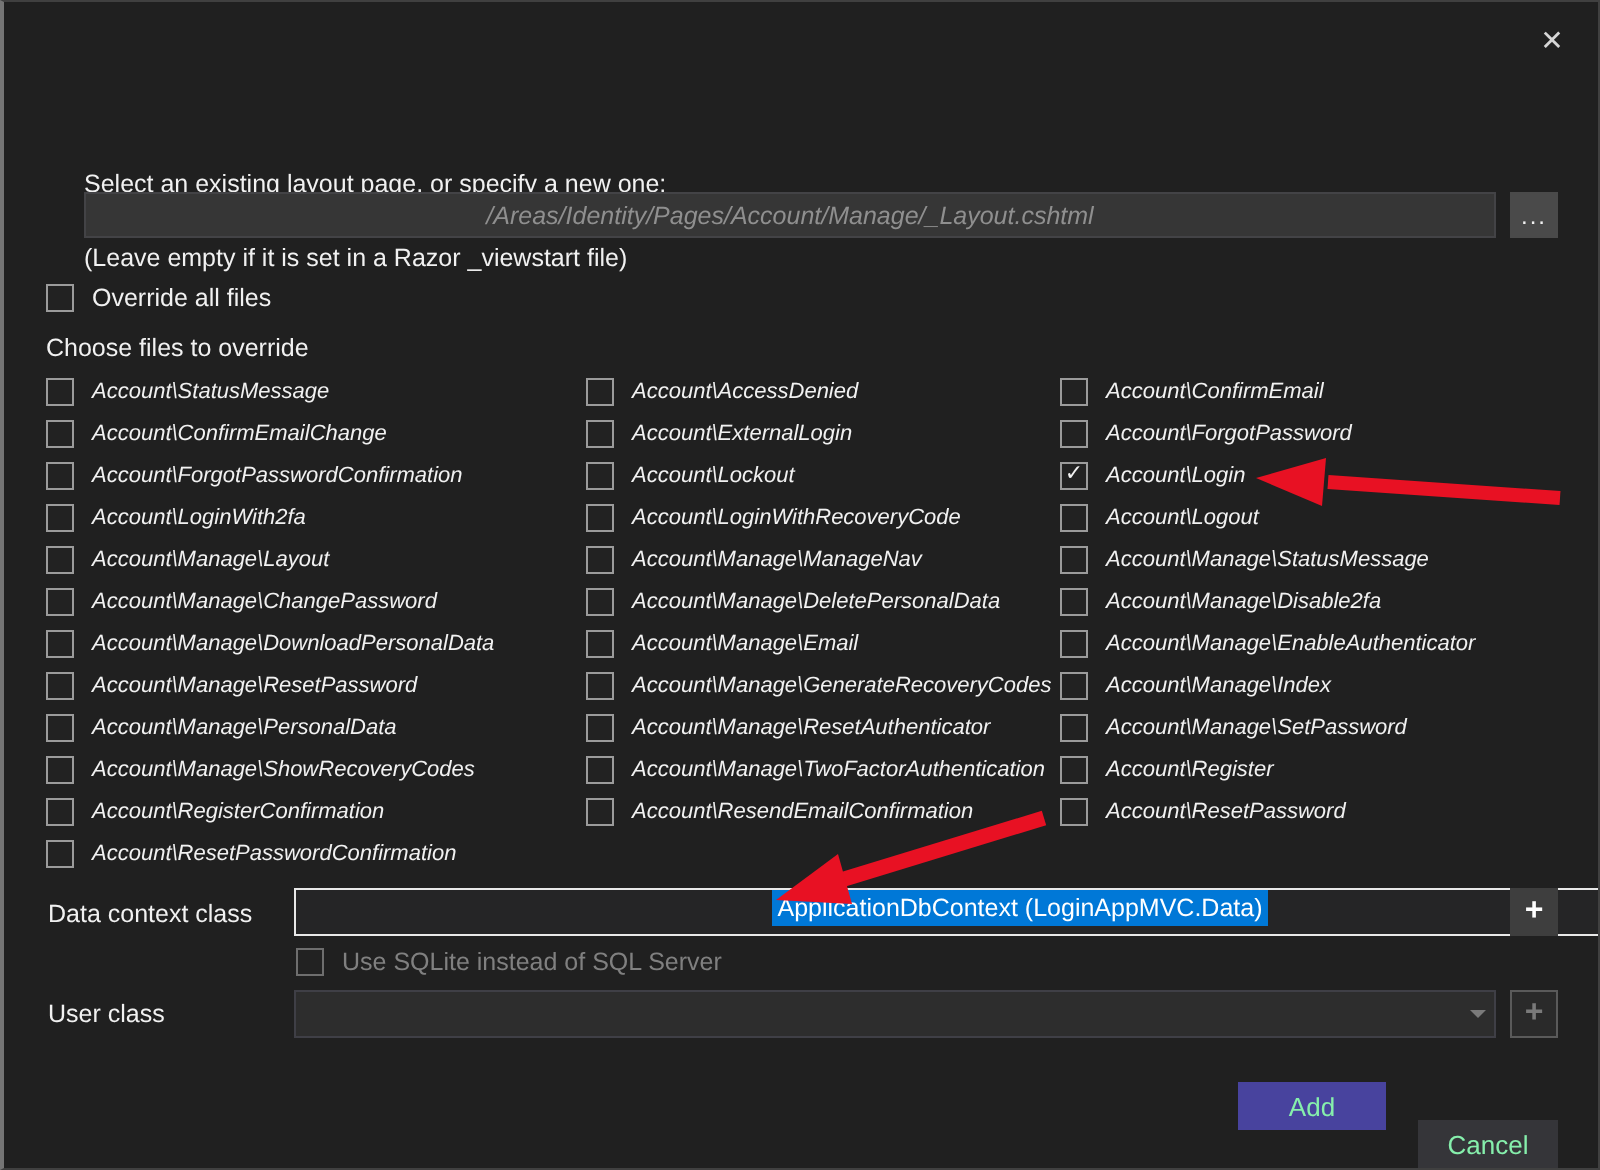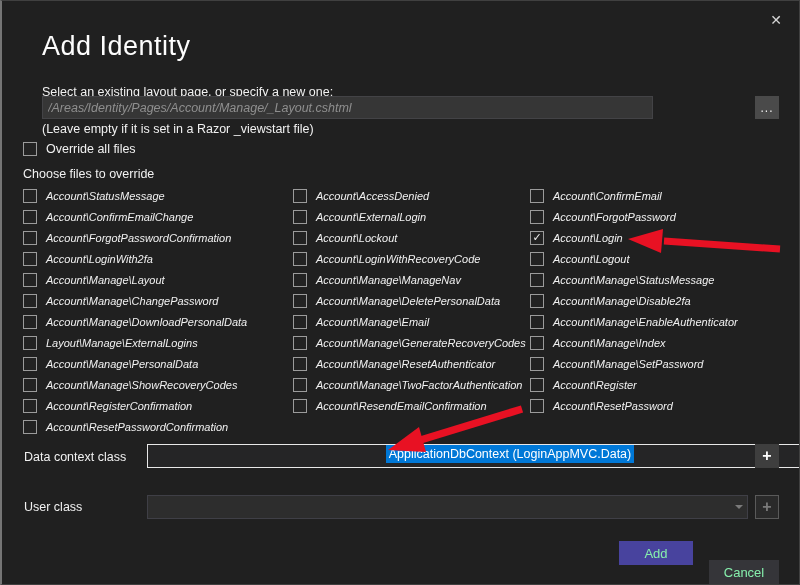--- a/index.html
+++ b/index.html
@@ -8,23 +8,23 @@
     position:relative;width:800px;height:585px;background:#202020;
     border:1px solid #404040;border-left:2px solid #757575;
     font-family:"Liberation Sans","DejaVu Sans",sans-serif;color:#f1f1f1;overflow:hidden;
   }
   .abs{position:absolute;}
   #close-btn{top:8px;right:12px;width:22px;height:22px;color:#d6d6d6;font-size:14px;
     display:flex;align-items:center;justify-content:center;cursor:pointer;}
   #title{left:40px;top:30px;font-size:27px;font-weight:300;color:#fdfdfd;letter-spacing:.5px;}
   .lbl{font-size:12.5px;color:#f1f1f1;white-space:nowrap;}
   #layout-label{left:40px;top:84px;}
-  #layout-input{left:40px;top:95px;width:611px;height:23px;background:#363636;
+  #layout-input{left:40px;top:95px;width:706px;height:23px;background:#363636;
     border:1px solid #434346;color:#8f8f8f;font-style:italic;font-size:12.5px;
-    padding:0 5px;font-family:inherit;outline:none;}
+    padding:0 21px;font-family:inherit;outline:none;text-align:center;}
   #browse-btn{left:753px;top:95px;width:24px;height:23px;background:#4a4a4a;color:#f1f1f1;
     font-size:12px;display:flex;align-items:center;justify-content:center;cursor:pointer;letter-spacing:1px;}
   #layout-hint{left:40px;top:121px;}
   .cb{width:14px;height:14px;border:1px solid #9b9b9b;background:#222;flex:0 0 auto;
     display:flex;align-items:center;justify-content:center;}
   .cb.checked::after{content:"✓";color:#f1f1f1;font-size:11px;line-height:1;}
   .cb-row{display:flex;align-items:center;gap:9px;}
   #override-row{left:21px;top:139px;height:18px;}
   #choose-label{left:21px;top:166px;}
   .files-col{position:absolute;top:184px;}
@@ -56,21 +56,20 @@
   #cancel-btn{left:707px;top:540px;width:70px;background:#353539;margin-top:19px;}
   .annot{pointer-events:none;z-index:5;}
 </style>
 </head>
 <body>
 
 <div id="dialog">
 
   <div id="close-btn" class="abs">✕</div>
 
-  <div id="title" class="abs">Add Identity</div>
 
   <div id="layout-label" class="abs lbl">Select an existing layout page, or specify a new one:</div>
 
   <input id="layout-input" class="abs" value="/Areas/Identity/Pages/Account/Manage/_Layout.cshtml" style="">
 
   <div id="browse-btn" class="abs">...</div>
 
   <div id="layout-hint" class="abs lbl">(Leave empty if it is set in a Razor _viewstart file)</div>
 
   <div id="override-row" class="abs cb-row">
@@ -104,21 +103,21 @@
       <div class="file-item">
       <span class="cb"></span>
       <span class="file-lbl">Account\Manage\ChangePassword</span>
     </div>
       <div class="file-item">
       <span class="cb"></span>
       <span class="file-lbl">Account\Manage\DownloadPersonalData</span>
     </div>
       <div class="file-item">
       <span class="cb"></span>
-      <span class="file-lbl">Layout\Manage\ExternalLogins</span>
+      <span class="file-lbl">Account\Manage\ResetPassword</span>
     </div>
       <div class="file-item">
       <span class="cb"></span>
       <span class="file-lbl">Account\Manage\PersonalData</span>
     </div>
       <div class="file-item">
       <span class="cb"></span>
       <span class="file-lbl">Account\Manage\ShowRecoveryCodes</span>
     </div>
       <div class="file-item">
@@ -227,20 +226,24 @@
 
   <div id="dc-combo" class="abs combo">
     <span id="dc-selection">ApplicationDbContext (LoginAppMVC.Data)</span>
     <span class="combo-arrow-seg">
       <span class="tri"></span>
     </span>
   </div>
 
   <div id="dc-plus" class="abs plus-btn">+</div>
 
+  <div id="sqlite-row" class="abs cb-row">
+    <span class="cb"></span>
+    <span class="lbl dim-lbl">Use SQLite instead of SQL Server</span>
+  </div>
 
   <div id="uc-label" class="abs lbl">User class</div>
 
   <div id="uc-combo" class="abs combo">
     <span></span>
     <span class="combo-arrow-seg">
       <span class="tri dim"></span>
     </span>
   </div>
 

